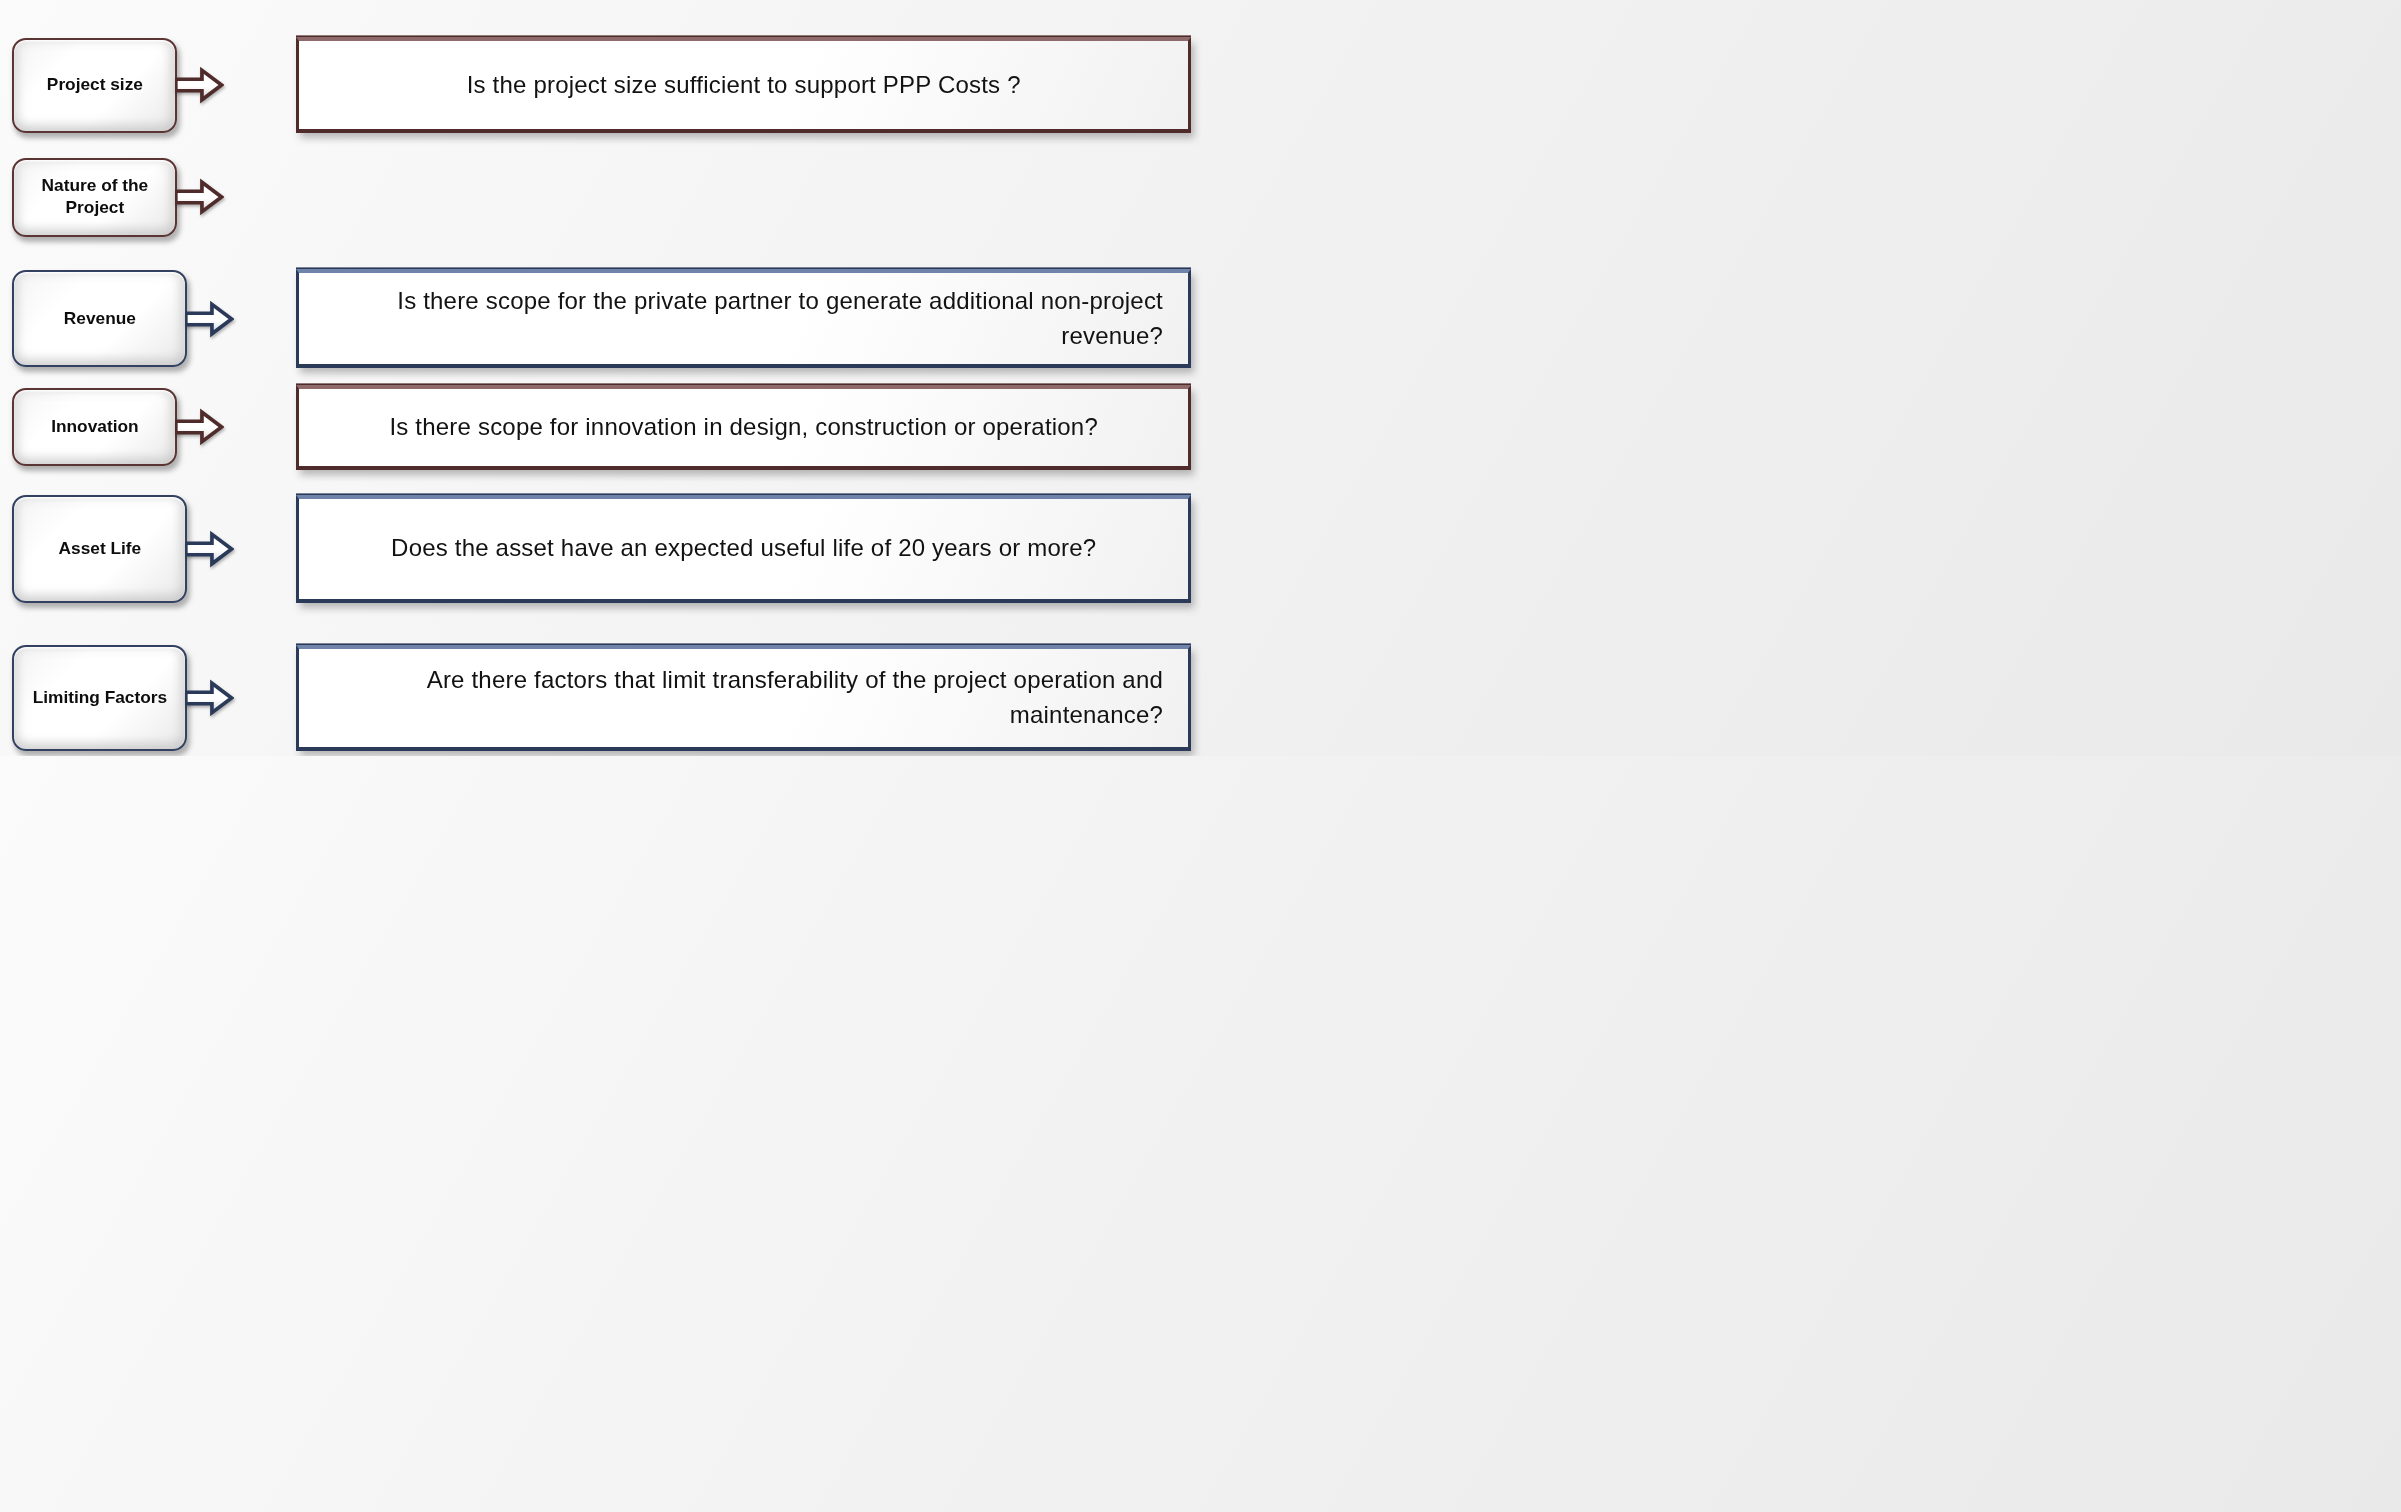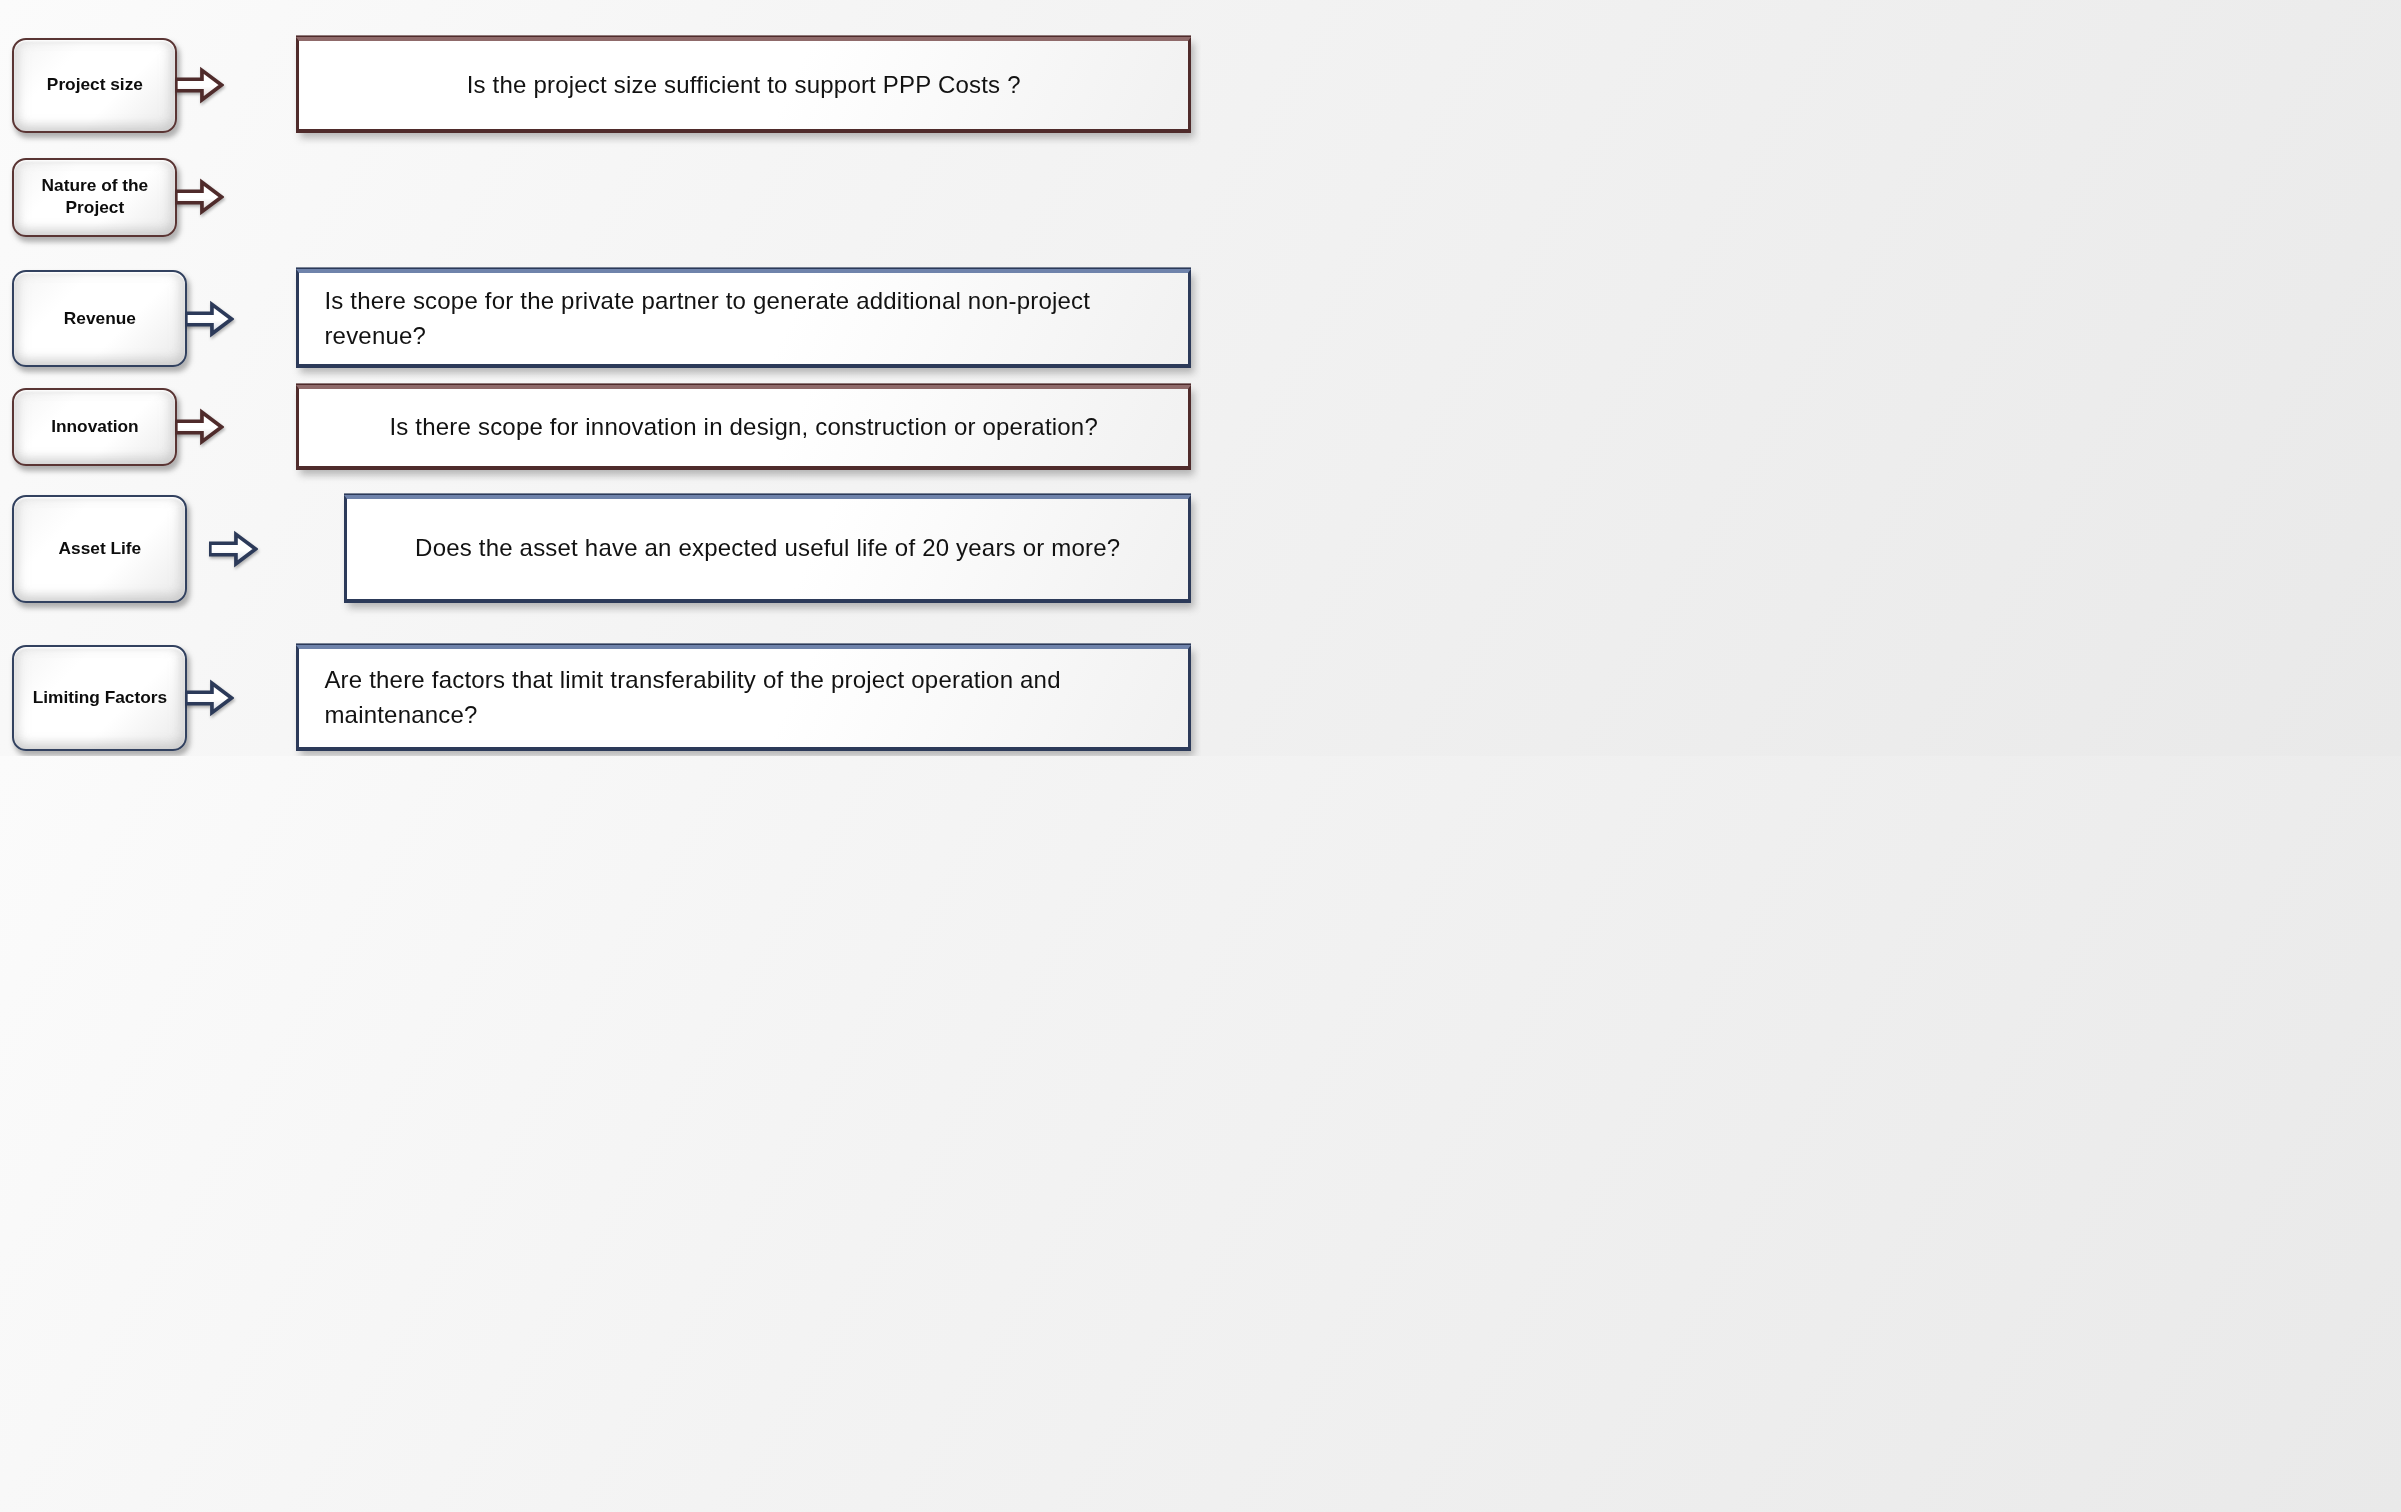--- a/index.html
+++ b/index.html
@@ -14,21 +14,21 @@
     grid-template-columns:var(--lw) calc(284px - var(--lw)) 1fr;
     align-items:center;
     margin-left:12.4px;margin-right:10px;
   }
   .row.maroon{--line:#4f2b2b;--lite:#8f6a6a;--lblb:#5a3534;--g:url(#agrad-m);--lw:165px;}
   .row.navy  {--line:#2c3a59;--lite:#6f83ab;--lblb:#32415f;--g:url(#agrad-n);--lw:175px;}
   .r1{margin-top:37px;height:96px;--lh:95px;}
   .r2{margin-top:18px;height:92px;--lh:79px;}
   .r3{margin-top:16.5px;height:85px;--lh:78px;}
   .r4{margin-top:26px;height:99px;--lh:97px;}
-  .r5{margin-top:25px;height:100px;gap:24px;--lh:108px;}
+  .r5{margin-top:25px;height:100px;--lh:108px;}
   .r6{margin-top:50px;height:90px;--lh:106px;}
 
   .label-box{
     height:var(--lh);
     border:2.9px solid var(--lblb);
     border-radius:14px;
     display:flex;align-items:center;justify-content:center;text-align:center;
     font-weight:bold;font-size:17.3px;line-height:1.25;color:#0d0d0d;
     padding:3.3px 8.2px;box-sizing:border-box;
     background:linear-gradient(135deg,#f4f4f4 0%,#ffffff 30%,#ffffff 62%,#e9e9e9 100%);
@@ -45,21 +45,21 @@
     filter:drop-shadow(1.6px 2.5px 1.6px rgba(40,40,40,.35));
   }
   .arrow path{stroke:var(--line);}
   .q-box{
     height:100%;box-sizing:border-box;
     border-style:solid;
     border-width:4.1px 3.3px 4.1px 3.3px;
     border-color:var(--lite) var(--line) var(--line) var(--line);
     box-shadow:0 -1.6px 0 0 var(--line), 4.1px 5.8px 7.4px rgba(105,105,105,.45);
     background:linear-gradient(115deg,#ffffff 0%,#ffffff 55%,#f1f1f1 100%);
-    display:flex;align-items:center;justify-content:center;text-align:left;
+    display:flex;align-items:center;justify-content:center;text-align:right;
     font-size:24px;font-weight:400;color:#121212;line-height:1.45;
     padding:0 25px;letter-spacing:0.2px;
   }
   .defs{position:absolute;width:0;height:0;}
 </style>
 </head>
 <body>
 
 <svg class="defs" aria-hidden="true">
   <defs>

